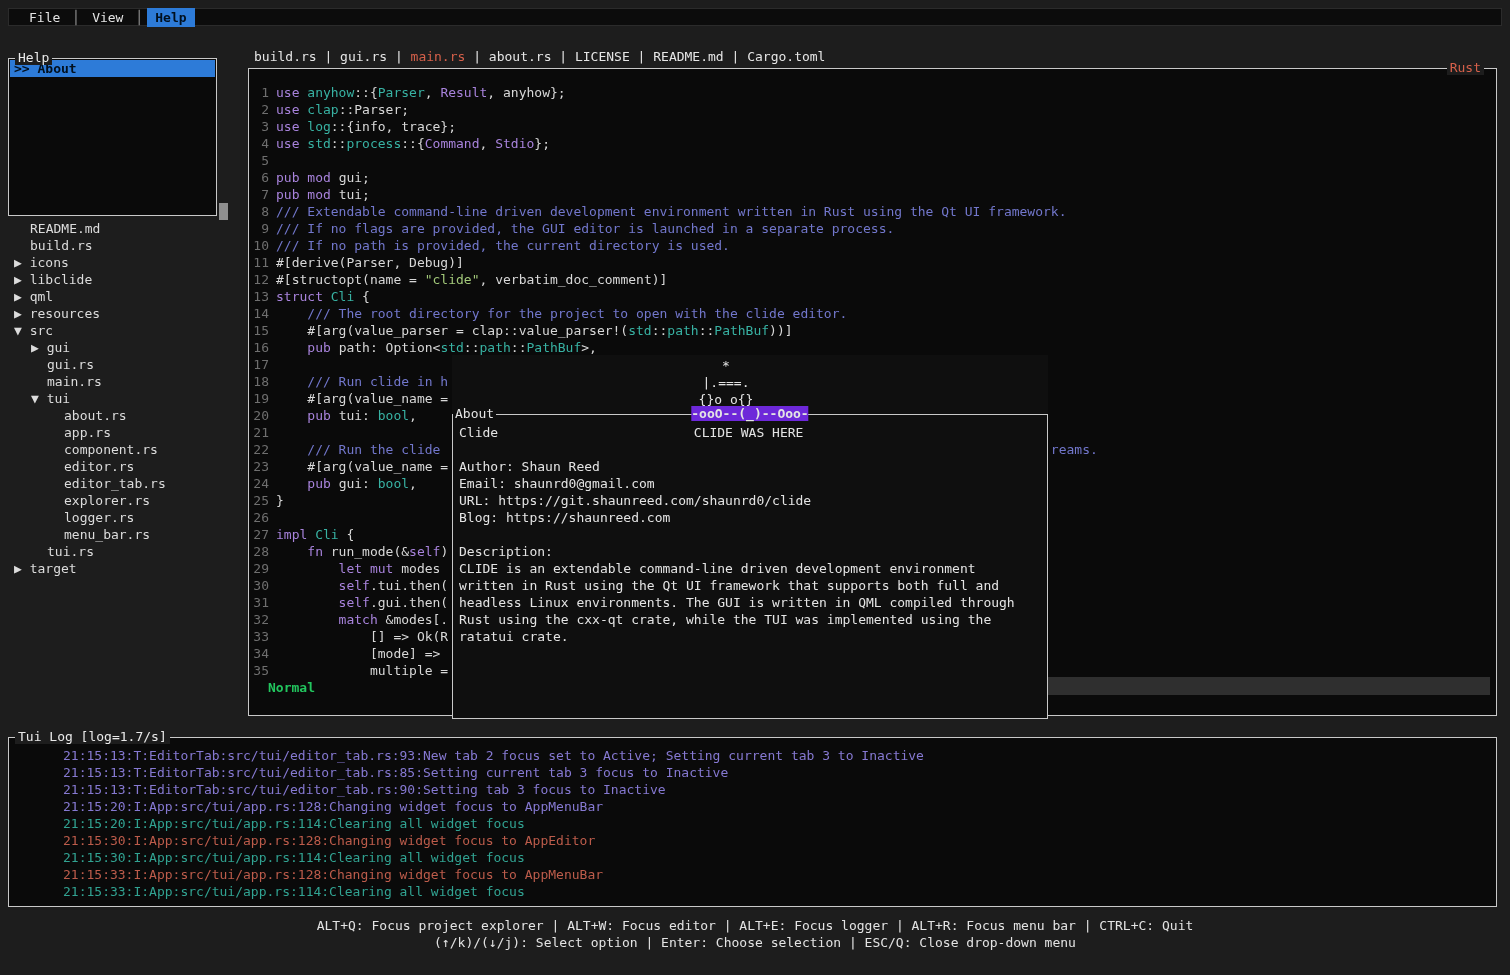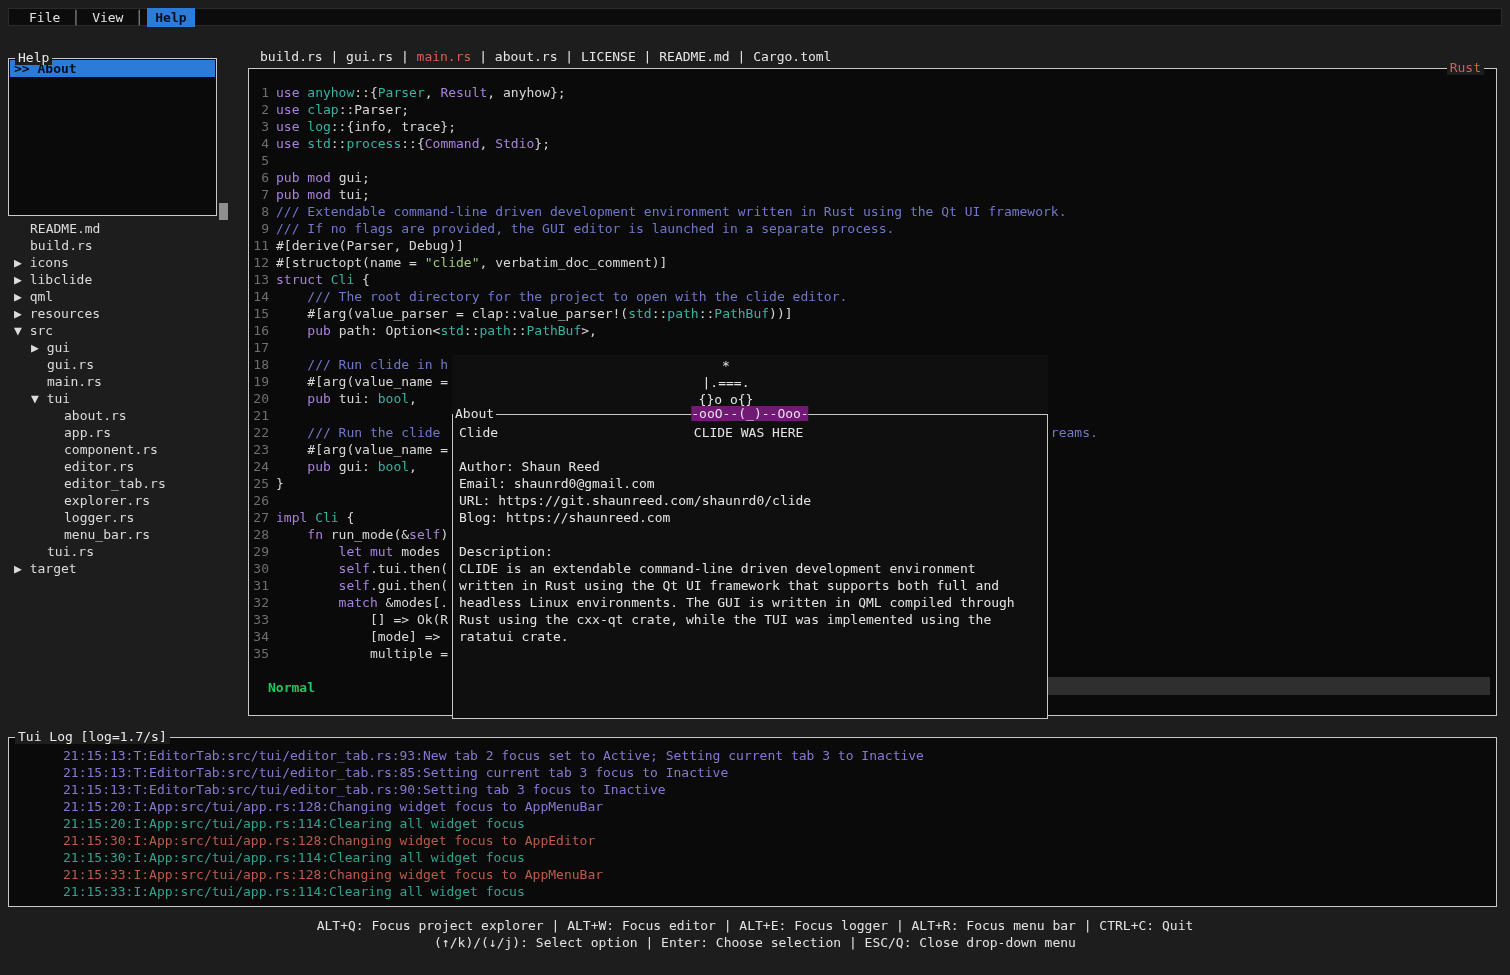--- a/index.html
+++ b/index.html
@@ -32,21 +32,21 @@
     margin:1px; height:17px; line-height:17px; padding:0 4px;
     white-space:pre; font-weight:bold;
   }
   .help-item.selected { background:#2d7bd8; color:#02101e; }
   .scroll-thumb { position:absolute; left:219px; top:203px; width:9px; height:17px; background:#8f8f8f; }
   
   .explorer { position:absolute; left:8px; top:220px; width:232px; }
   .exp-row { height:17px; line-height:17px; white-space:pre; color:#dcdcdc; }
   .exp-arrow { color:#dcdcdc; }
   
-  .tabbar { position:absolute; left:260px; top:48px; height:17px; line-height:17px; white-space:pre; color:#e6e6e6; }
+  .tabbar { position:absolute; left:254px; top:48px; height:17px; line-height:17px; white-space:pre; color:#e6e6e6; }
   .tab.active { color:#d5604a; }
   .tab-sep { color:#e6e6e6; }
   
   .editor-panel { left:248px; top:68px; width:1249px; height:648px; }
   .lang-label {
     position:absolute; top:-9px; right:12px;
     background:#1d1d1d; padding:0 3px; color:#d5604a;
   }
   .code { position:absolute; left:0; top:0; right:0; bottom:0; padding:15px 0 0 2px; overflow:hidden; }
   .code-line { height:17px; line-height:17px; display:flex; }
@@ -58,21 +58,21 @@
   .tok-s { color:#a3c97a; }
   .tok-d { color:#d8d8d8; }
   .editor-strip { position:absolute; left:203px; right:6px; top:608px; height:18px; background:#2f2f2f; }
   .mode { position:absolute; left:19px; top:610px; height:17px; line-height:17px; font-weight:bold; color:#22c55e; }
   
   .popup { position:absolute; left:452px; top:355px; width:596px; height:364px; background:#0f0f0f; color:#e4e4e4; z-index:6; }
   .popup-art { padding-top:2px; text-align:center; transform:translateX(-24px); }
   .popup-art div { height:17px; line-height:17px; white-space:pre; }
   .popup-box { position:absolute; left:0; top:59px; right:0; bottom:0; border:1px solid #c9c9c9; }
   .popup-box-title { position:absolute; top:-9px; left:0; background:#0f0f0f; padding:0 2px; white-space:pre; }
-  .popup-border-art { position:absolute; top:-9px; left:50%; transform:translateX(-50%); background:#701a75; white-space:pre; }
+  .popup-border-art { position:absolute; top:-9px; left:50%; transform:translateX(-50%); background:#6d28d9; white-space:pre;font-weight:bold; }
   .popup-lines { padding:9px 6px 0 6px; }
   .popup-lines div { height:17px; line-height:17px; white-space:pre; }
   
   .log-panel { left:8px; top:737px; width:1489px; height:170px;padding-left:48px; }
   .log-lines { padding:9px 6px 0 6px; }
   .log-line { height:17px; line-height:17px; white-space:pre; }
   .log-purple { color:#8679d2; }
   .log-teal { color:#31a392; }
   .log-red { color:#bd5c4b; }
   
@@ -157,20 +157,24 @@
       </div>
       <div class="code-line">
         <span class="lineno">8</span>
         <span class="code-text"><span class="tok-c">/// Extendable command-line driven development environment written in Rust using the Qt UI framework.</span></span>
       </div>
       <div class="code-line">
         <span class="lineno">9</span>
         <span class="code-text"><span class="tok-c">/// If no flags are provided, the GUI editor is launched in a separate process.</span></span>
       </div>
       <div class="code-line">
+        <span class="lineno">10</span>
+        <span class="code-text"><span class="tok-c">/// If no path is provided, the current directory is used.</span></span>
+      </div>
+      <div class="code-line">
         <span class="lineno">11</span>
         <span class="code-text"><span class="tok-d">#[derive(Parser, Debug)]</span></span>
       </div>
       <div class="code-line">
         <span class="lineno">12</span>
         <span class="code-text"><span class="tok-d">#[structopt(name = </span><span class="tok-s">"clide"</span><span class="tok-d">, verbatim_doc_comment)]</span></span>
       </div>
       <div class="code-line">
         <span class="lineno">13</span>
         <span class="code-text"><span class="tok-k">struct </span><span class="tok-t">Cli</span><span class="tok-d"> {</span></span>

